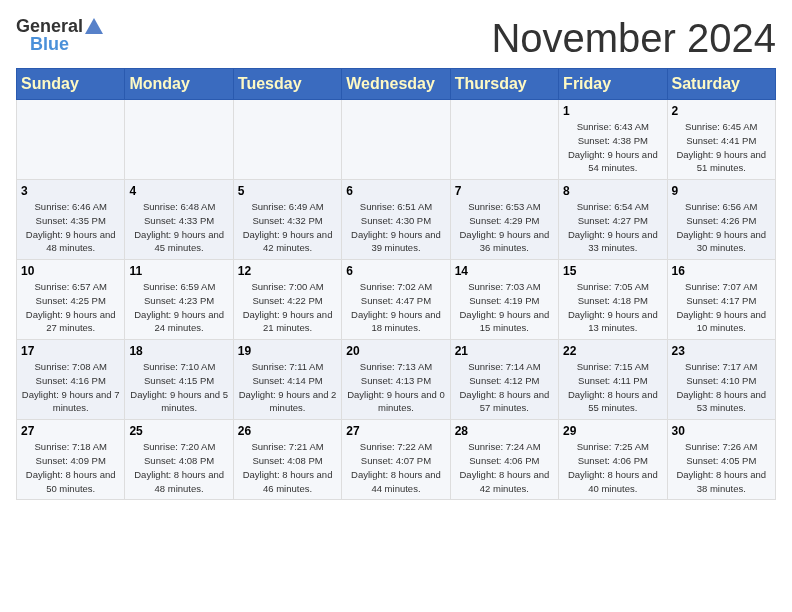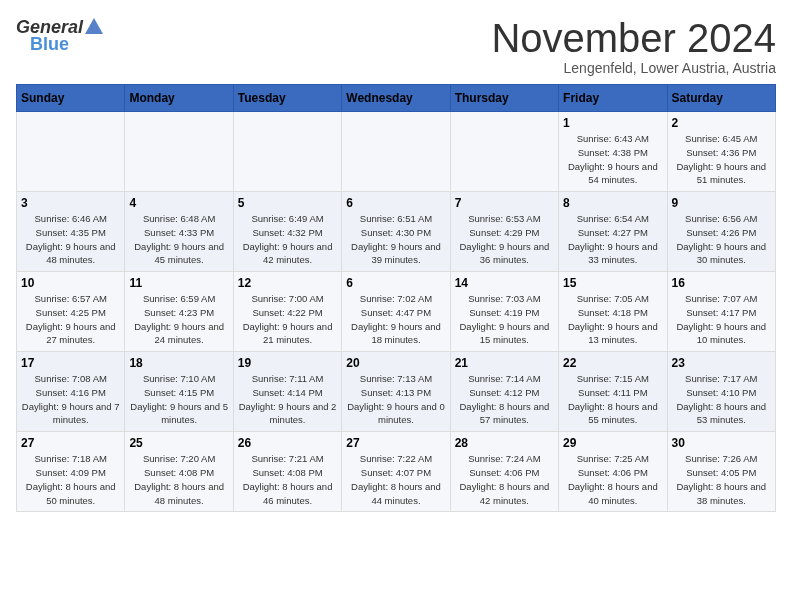--- a/index.html
+++ b/index.html
@@ -34,24 +34,24 @@
       font-size: 14px;
       color: #555;
     }
     table {
       width: 100%;
       border-collapse: collapse;
       font-size: 10.5px;
     }
     thead tr th {
       background-color: #3a6bbf;
-      color: #000000;
+      color: #fef9c3;
       padding: 6px 4px;
       text-align: left;
-      font-size: 12px;
+      font-size: 16px;
       font-weight: bold;
       border: 1px solid #2a5aaf;
     }
     tbody tr td {
       border: 1px solid #ddd;
       vertical-align: top;
       padding: 4px;
       width: calc(100% / 7);
       min-height: 80px;
       height: 80px;
@@ -77,32 +77,31 @@
     .empty-cell {
       background-color: #f5f7fa;
     }
   </style>
 </head>
 <body>
 
 <div class="header-section">
   <div class="logo">
     <div style="display:flex;flex-direction:column;align-items:flex-start;">
-      <div style="display:flex;align-items:flex-end;gap:0;font-style:italic;">
+      <div style="display:flex;align-items:flex-start;gap:0;">
         <span style="font-size:18px;font-weight:bold;color:#333;">General</span>
         <svg width="22" height="22" viewBox="0 0 22 22">
           <polygon points="11,2 20,18 2,18" fill="#3a6bbf" opacity="0.85"></polygon>
         </svg>
       </div>
       <span style="font-size:18px;font-weight:bold;color:#4a90d9;margin-top:-4px;margin-left:14px;">Blue</span>
     </div>
   </div>
   <div class="title-block">
     <div class="main-title">November 2024</div>
-    <div class="subtitle">Lengenfeld, Lower Austria, Austria</div>
   </div>
 </div>
 
 <table>
   <thead>
     <tr id="header-row">
         <th>Sunday</th>
         <th>Monday</th>
         <th>Tuesday</th>
         <th>Wednesday</th>
@@ -120,21 +119,21 @@
         <td class="empty-cell"></td>
         <td>
           <span class="day-num">1</span>
           <div class="day-detail">Sunrise: 6:43 AM
 Sunset: 4:38 PM
 Daylight: 9 hours and 54 minutes.</div>
         </td>
         <td>
           <span class="day-num">2</span>
           <div class="day-detail">Sunrise: 6:45 AM
-Sunset: 4:36 PM
+Sunset: 4:41 PM
 Daylight: 9 hours and 51 minutes.</div>
         </td>
       </tr>
       <tr>
         <td>
           <span class="day-num">3</span>
           <div class="day-detail">Sunrise: 6:46 AM
 Sunset: 4:35 PM
 Daylight: 9 hours and 48 minutes.</div>
         </td>

